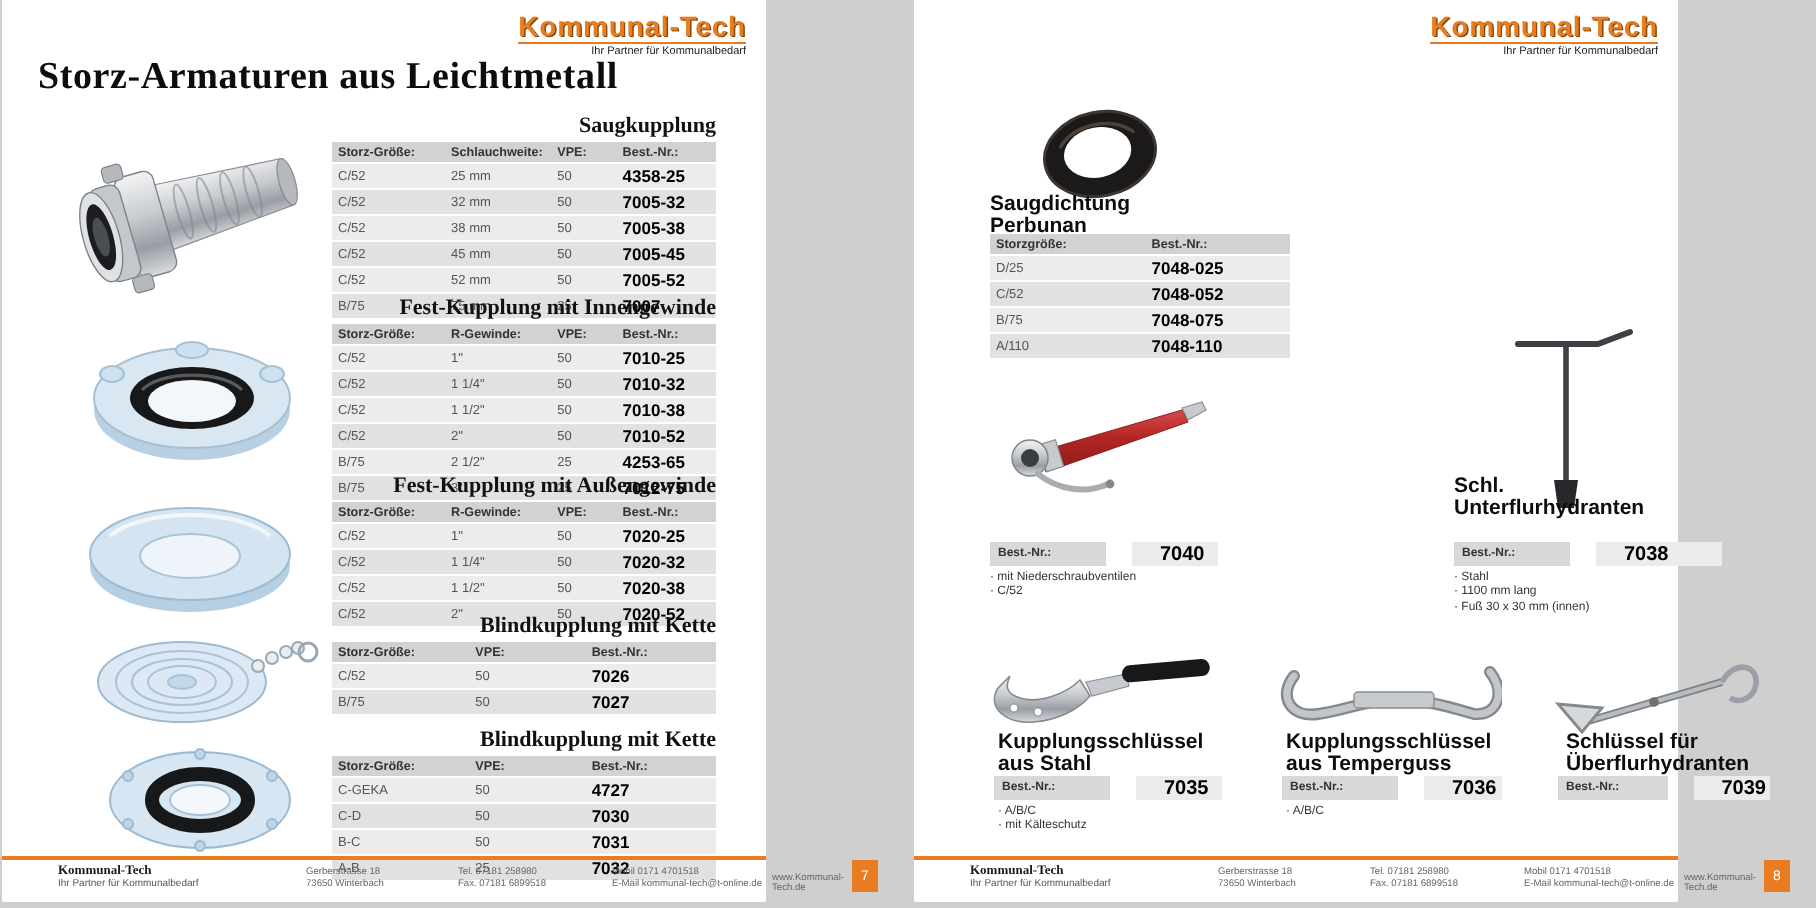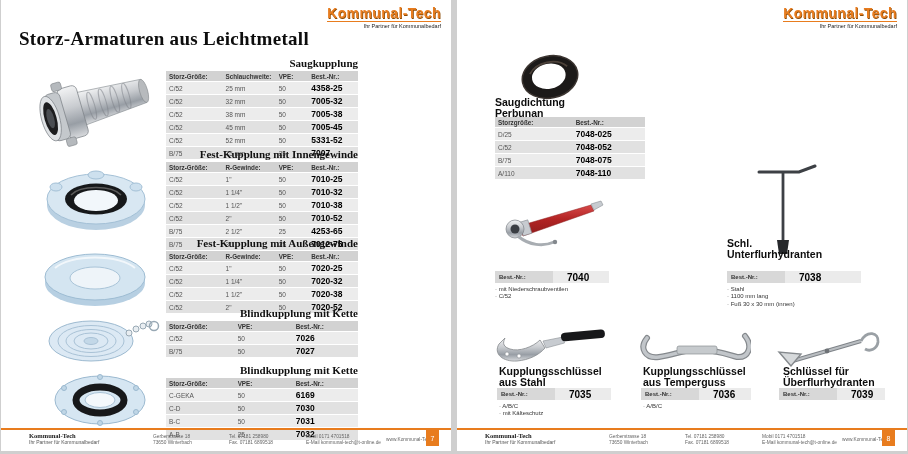--- a/index.html
+++ b/index.html
@@ -1,18 +1,18 @@
 <!DOCTYPE html>
 <html><head>
 <meta charset="utf-8">
 <style>
   html,body{margin:0;padding:0;}
   body{font-family:"Liberation Sans",sans-serif;background:#bdbdbd;}
   .canvas{position:relative;width:908px;height:454px;background:#cfcfcf;overflow:hidden;}
-  .page{position:absolute;top:0;width:450px;height:451px;background:#ffffff;text-decoration:underline;}
+  .page{position:absolute;top:0;width:382px;height:451px;background:#ffffff;text-decoration:underline;}
   .page-left{left:1px;}
   .page-right{left:457px;}
 
   
   .logo{position:absolute;top:6px;right:10px;text-align:right;}
   .logo .logo-text{font-weight:bold;font-size:14px;letter-spacing:.4px;color:#e87c1e;
     text-shadow:0.7px 0.7px 0 #8a4a05;line-height:14px;}
   .logo .logo-tagline{font-size:5.5px;color:#222;margin-top:1px;border-top:1px solid #e87c1e;padding-top:1px;}
 
   .page-title{position:absolute;left:18px;top:28px;font-family:"Liberation Serif",serif;
@@ -36,21 +36,21 @@
   .photo{position:absolute;}
 
   
   .p-title{position:absolute;font-weight:bold;font-size:10.5px;line-height:10.5px;color:#0d0d0d;}
   .vpe-bar{position:absolute;display:flex;font-size:6px;color:#333;width:150px;}
   .vpe-bar .lbl{background:#d5d5d5;width:66px;padding:1.5px 4px;box-sizing:border-box;font-weight:bold;}
   .vpe-bar .val{background:#ebebeb;flex:1;padding:1.5px 4px;}
   .best-bar{position:absolute;display:flex;height:12px;font-size:6px;color:#333;}
   .best-bar .lbl{background:#d8d8d8;width:58px;box-sizing:border-box;padding:3px 4px;font-weight:bold;}
   .best-bar .val{background:#ebebeb;flex:1;font-weight:bold;font-size:10px;color:#000;
-    display:flex;align-items:center;padding:0 2px 0 14px;}
+    display:flex;align-items:center;padding:0 2px 0 14px;margin-left:13px;}
   .bullets{position:absolute;font-size:6px;line-height:7.3px;color:#333;}
   .bullets div::before{content:"· ";}
   .rtbl{position:absolute;width:150px;}
 
   
   .footer-rule{position:absolute;left:0;right:0;top:428px;height:2px;background:#e87c1e;}
   .f-company{position:absolute;left:28px;top:433px;font-size:5px;line-height:6px;color:#555;}
   .f-company .name{font-weight:bold;font-size:6.5px;color:#1a1a1a;font-family:"Liberation Serif",serif;}
   .f-lines{position:absolute;top:434px;font-size:4.8px;line-height:5.8px;color:#666;}
   .f-addr{left:152px;}.f-phone{left:228px;}.f-contact{left:305px;}
@@ -180,21 +180,21 @@
             <tr>
               <td>C/52</td>
               <td>45 mm</td>
               <td>50</td>
               <td class="bestnr">7005-45</td>
             </tr>
             <tr>
               <td>C/52</td>
               <td>52 mm</td>
               <td>50</td>
-              <td class="bestnr">5331-52</td>
+              <td class="bestnr">7005-52</td>
             </tr>
             <tr>
               <td>B/75</td>
               <td>75 mm</td>
               <td>25</td>
               <td class="bestnr">7007</td>
             </tr>
           </tbody>
         </table>
     </div>
@@ -319,21 +319,21 @@
             <tr>
               <th>Storz-Größe:</th>
               <th>VPE:</th>
               <th>Best.-Nr.:</th>
             </tr>
           </thead>
           <tbody>
             <tr>
               <td>C-GEKA</td>
               <td>50</td>
-              <td class="bestnr">6169</td>
+              <td class="bestnr">4727</td>
             </tr>
             <tr>
               <td>C-D</td>
               <td>50</td>
               <td class="bestnr">7030</td>
             </tr>
             <tr>
               <td>B-C</td>
               <td>50</td>
               <td class="bestnr">7031</td>

